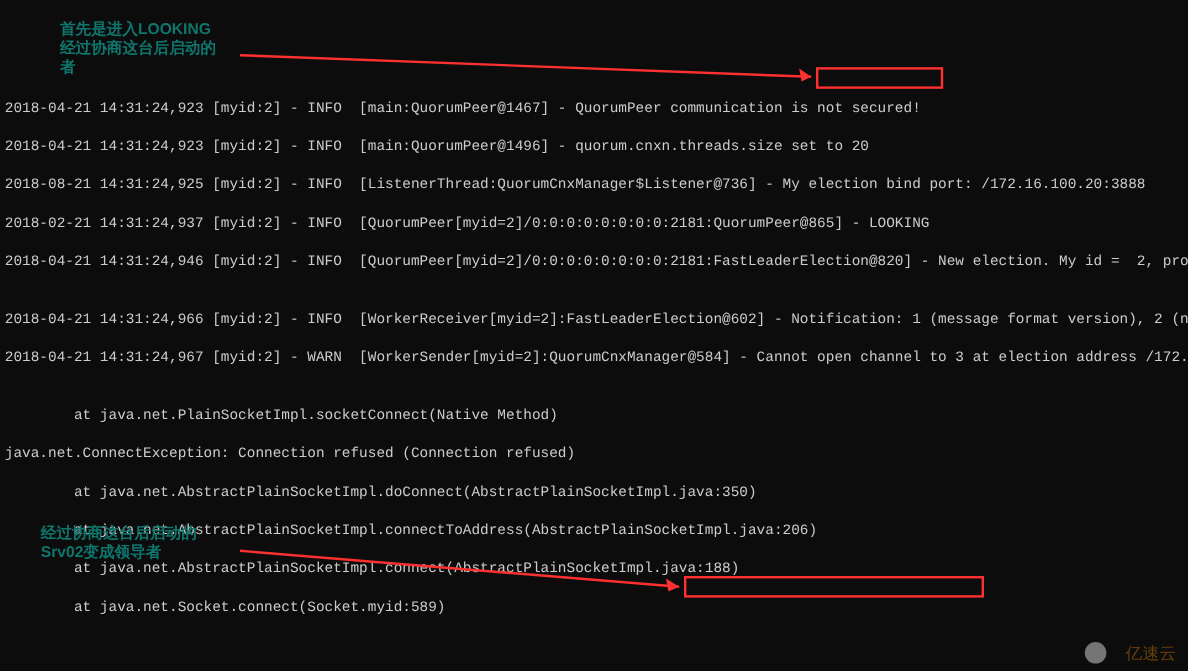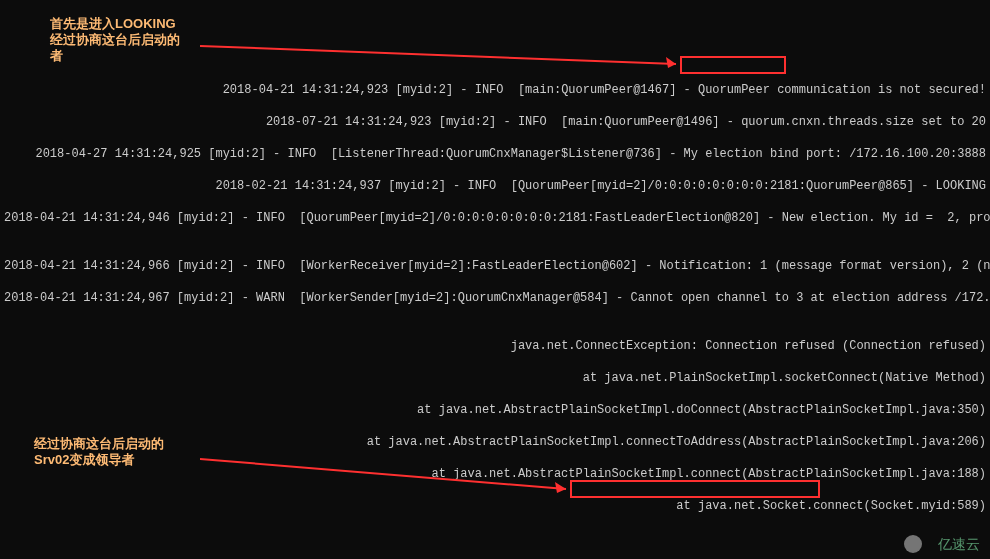--- a/index.html
+++ b/index.html
@@ -12,24 +12,24 @@
     width: 990px;
     height: 559px;
     overflow: hidden;
     position: relative;
     white-space: pre;
   }
   .log-container {
     padding: 2px 4px;
     position: relative;
   }
-  .line { display: block; text-align: right; }
+  .line { display: block; }
   .annotation {
     position: absolute;
-    color: #fdba74;
+    color: #0f766e;
     font-family: "Microsoft YaHei", SimSun, sans-serif;
     font-size: 13px;
     font-weight: bold;
     line-height: 16px;
     z-index: 10;
     white-space: normal;
   }
   .anno1 { left: 50px; top: 16px; width: 160px; }
   .anno2 { left: 34px; top: 436px; width: 160px; }
   .red-box {
@@ -42,51 +42,51 @@
   .box2 { left: 570px; top: 480px; width: 250px; height: 18px; }
   .arrow {
     position: absolute;
     z-index: 8;
     pointer-events: none;
   }
   .watermark {
     position: absolute;
     right: 10px;
     bottom: 6px;
-    color: #86efac;
+    color: #a16207;
     font-family: sans-serif;
     font-size: 14px;
     opacity: 0.6;
     display: flex;
     align-items: center;
     gap: 16px;
   }
   .watermark-icon {
     width: 18px; height: 18px; border-radius: 50%;
     background: #bbb;
     display: inline-block;
   }
 </style>
 </head>
 <body>
 
 
 
 <div class="log-container">
 <span class="line">2018-04-21 14:31:24,923 [myid:2] - INFO  [main:QuorumPeer@1467] - QuorumPeer communication is not secured!</span>
-<span class="line">2018-07-21 14:31:24,923 [myid:2] - INFO  [main:QuorumPeer@1496] - quorum.cnxn.threads.size set to 20</span>
-<span class="line">2018-04-27 14:31:24,925 [myid:2] - INFO  [ListenerThread:QuorumCnxManager$Listener@736] - My election bind port: /172.16.100.20:3888</span>
+<span class="line">2018-04-21 14:31:24,923 [myid:2] - INFO  [main:QuorumPeer@1496] - quorum.cnxn.threads.size set to 20</span>
+<span class="line">2018-08-21 14:31:24,925 [myid:2] - INFO  [ListenerThread:QuorumCnxManager$Listener@736] - My election bind port: /172.16.100.20:3888</span>
 <span class="line">2018-02-21 14:31:24,937 [myid:2] - INFO  [QuorumPeer[myid=2]/0:0:0:0:0:0:0:0:2181:QuorumPeer@865] - LOOKING</span>
 <span class="line">2018-04-21 14:31:24,946 [myid:2] - INFO  [QuorumPeer[myid=2]/0:0:0:0:0:0:0:0:2181:FastLeaderElection@820] - New election. My id =  2, proposed zxid=0x0</span>
 <span class="line"></span>
 <span class="line">2018-04-21 14:31:24,966 [myid:2] - INFO  [WorkerReceiver[myid=2]:FastLeaderElection@602] - Notification: 1 (message format version), 2 (n.leader), 0x0 (n.zxid), 0x1 (n.round), LOOKING (n.state), 2 (n.sid), 0x0 (n.peerEpoch) LOOKING (my state)</span>
 <span class="line">2018-04-21 14:31:24,967 [myid:2] - WARN  [WorkerSender[myid=2]:QuorumCnxManager@584] - Cannot open channel to 3 at election address /172.16.100.30:3888</span>
 <span class="line"></span>
+<span class="line">        at java.net.PlainSocketImpl.socketConnect(Native Method)</span>
 <span class="line">java.net.ConnectException: Connection refused (Connection refused)</span>
-<span class="line">        at java.net.PlainSocketImpl.socketConnect(Native Method)</span>
 <span class="line">        at java.net.AbstractPlainSocketImpl.doConnect(AbstractPlainSocketImpl.java:350)</span>
 <span class="line">        at java.net.AbstractPlainSocketImpl.connectToAddress(AbstractPlainSocketImpl.java:206)</span>
 <span class="line">        at java.net.AbstractPlainSocketImpl.connect(AbstractPlainSocketImpl.java:188)</span>
 <span class="line">        at java.net.Socket.connect(Socket.myid:589)</span>
 
 
 
 
 
 

